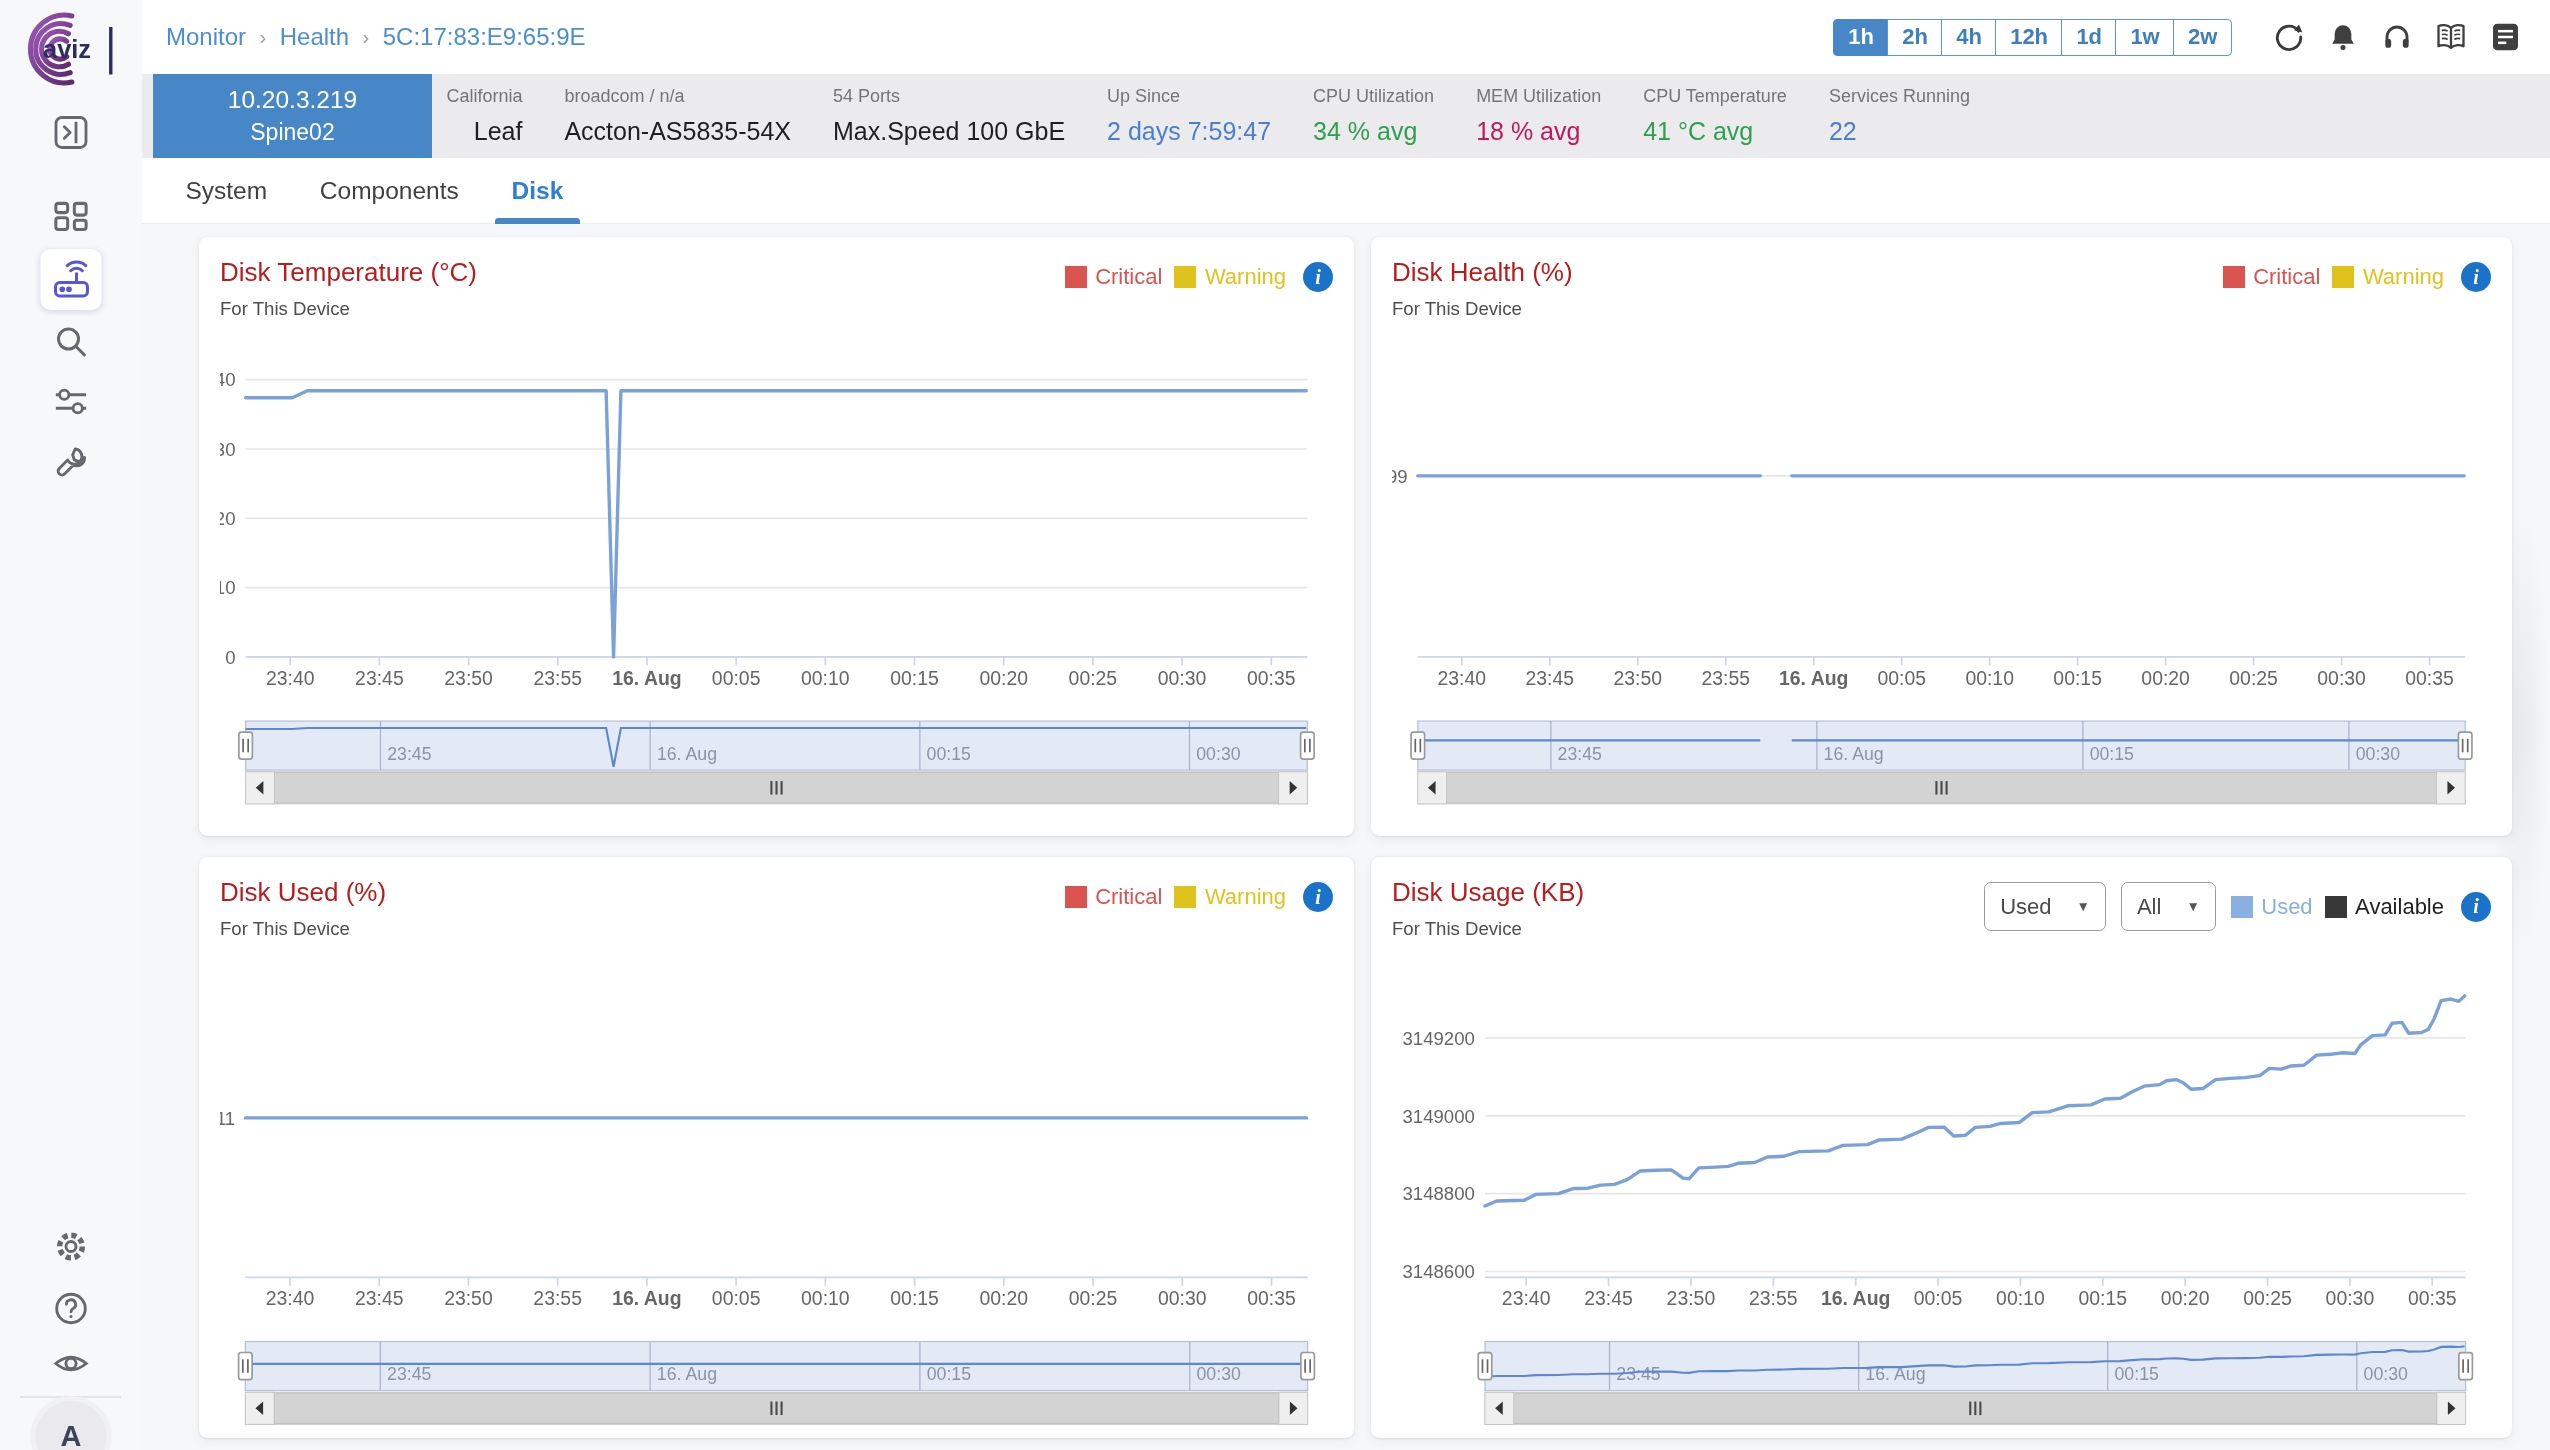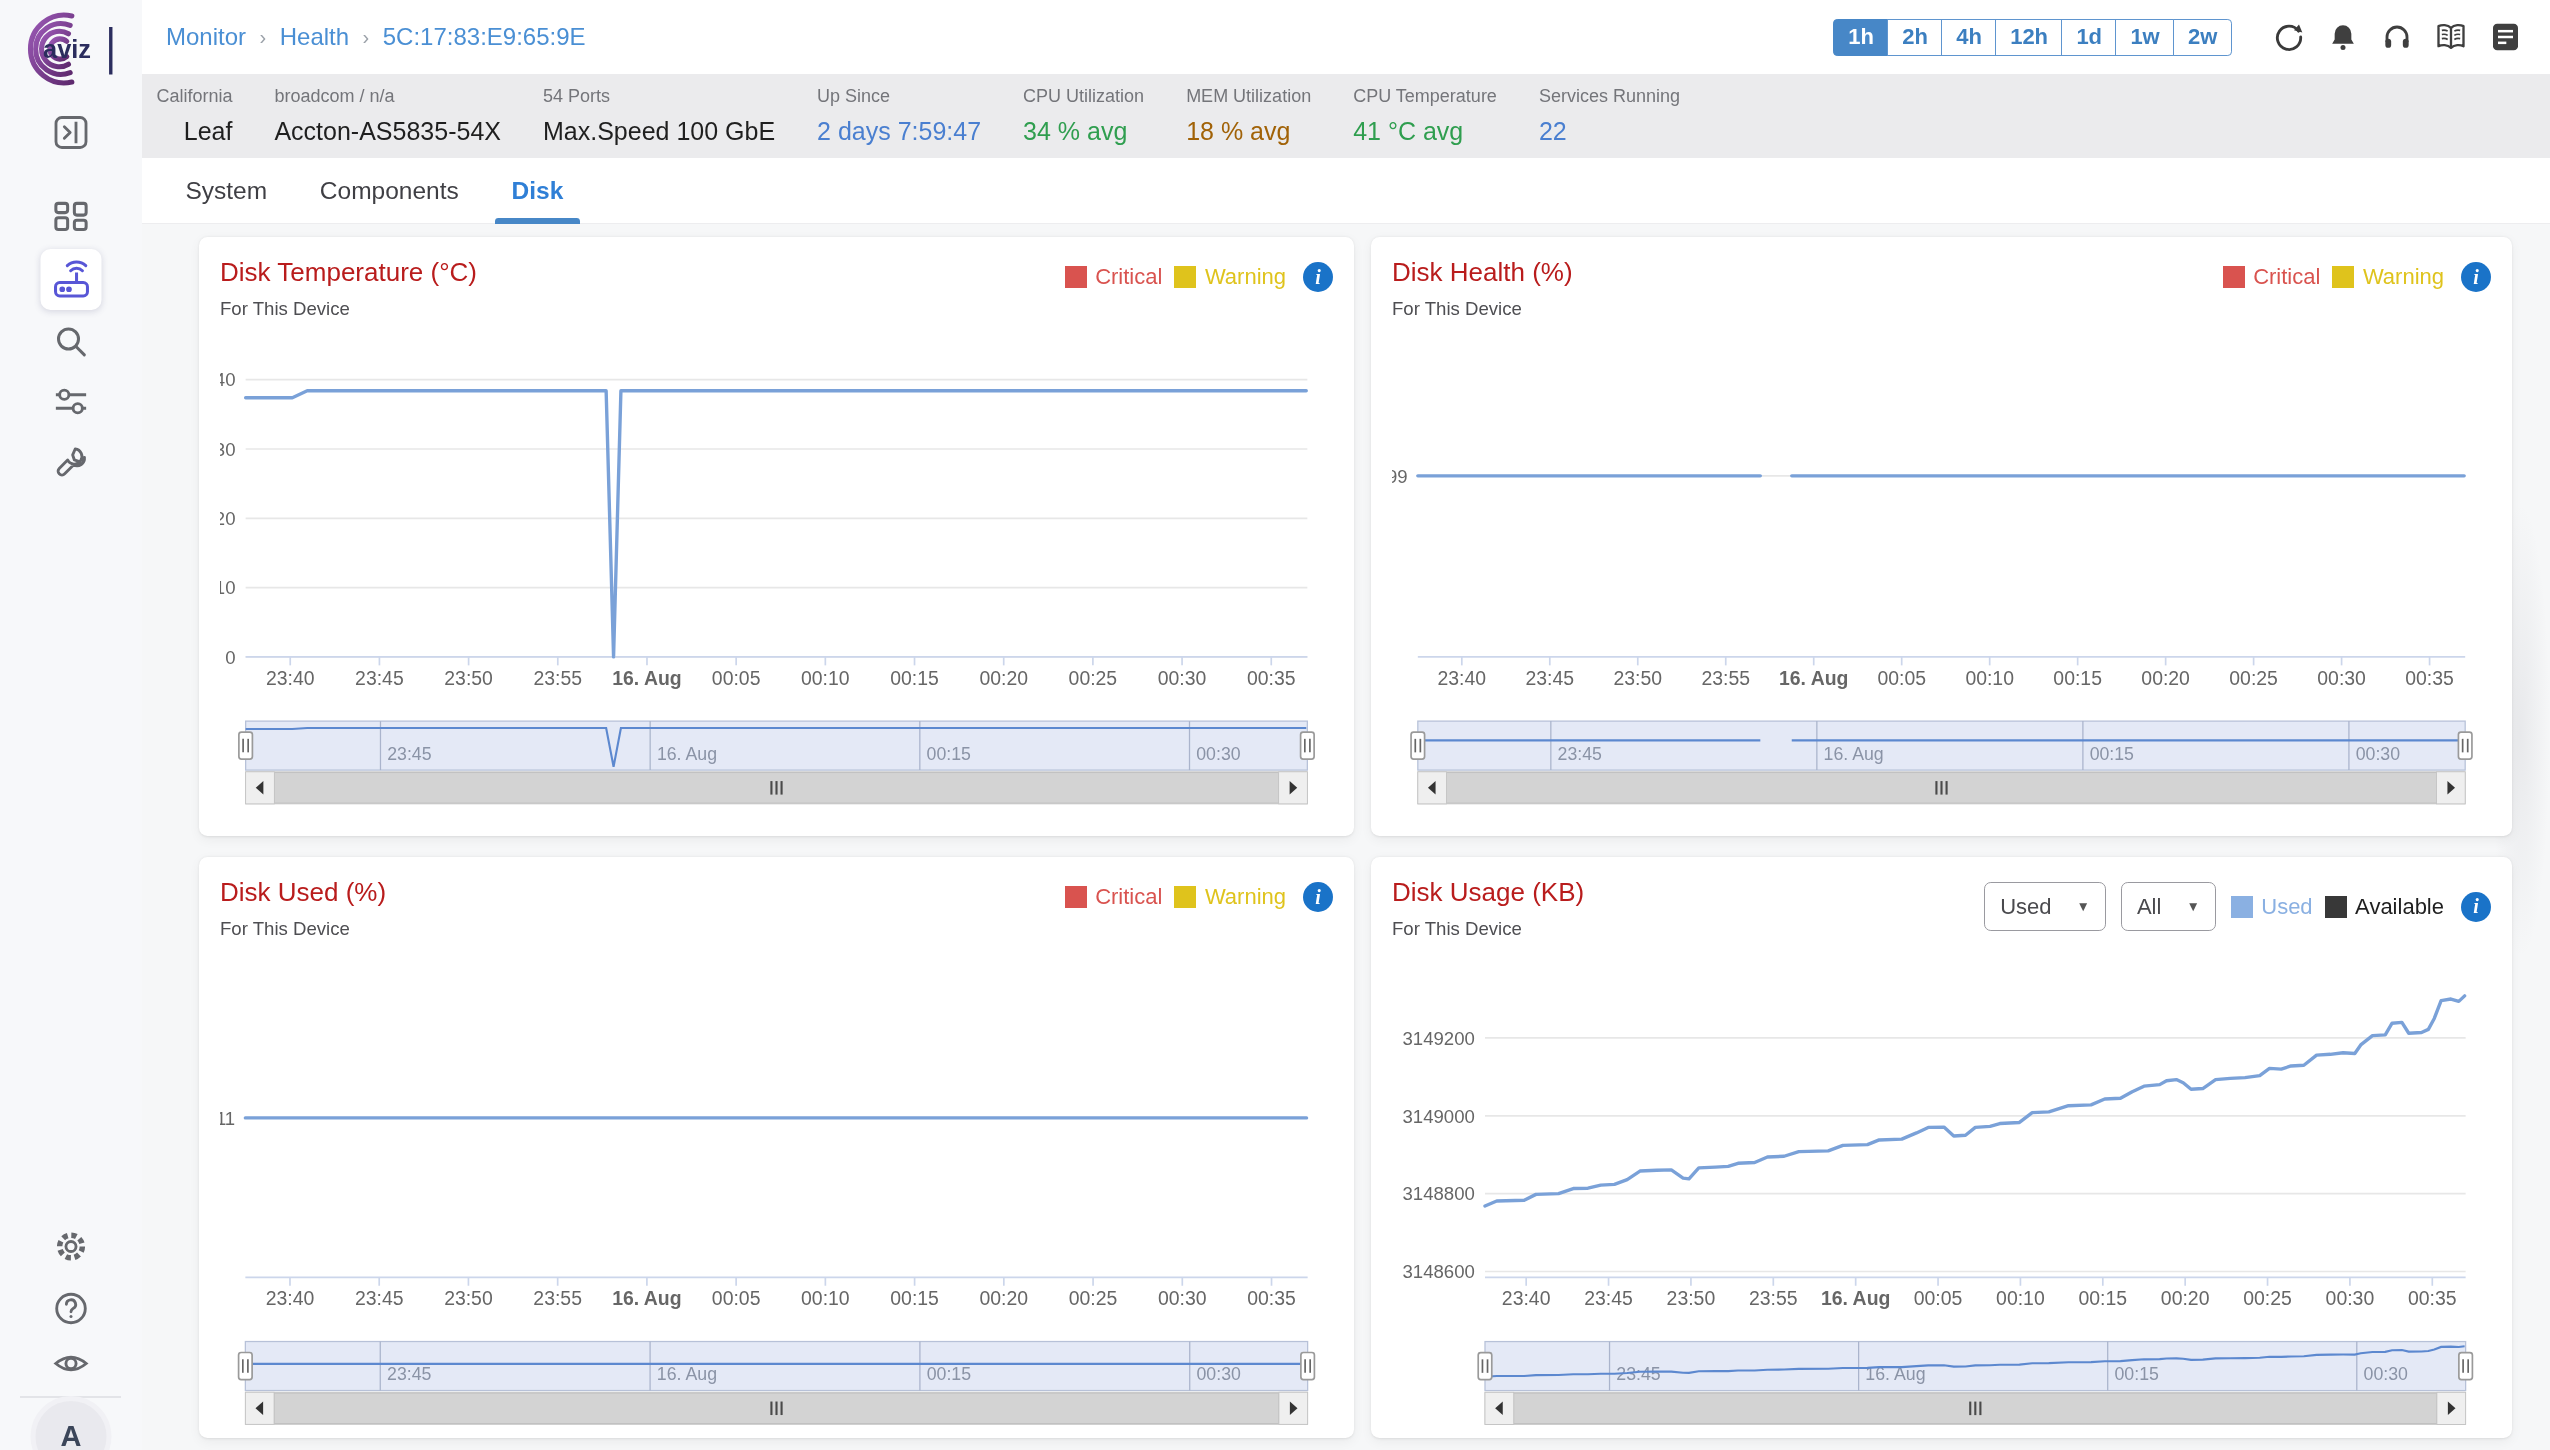--- a/index.html
+++ b/index.html
@@ -224,20 +224,24 @@
           <rect x="2" y="2" width="30" height="32" rx="5" fill="#3f3f3f"></rect>
           <line x1="8" y1="11" x2="26" y2="11" stroke="#fff" stroke-width="3"></line>
           <line x1="8" y1="18" x2="26" y2="18" stroke="#fff" stroke-width="3"></line>
           <line x1="8" y1="25" x2="18" y2="25" stroke="#fff" stroke-width="3"></line>
         </svg>
       </span>
     </div>
   </header>
 
   <div class="device-bar">
+    <div class="device-card">
+      <div class="device-ip">10.20.3.219</div>
+      <div class="device-name">Spine02</div>
+    </div>
     <div class="dv-fields">
       <div class="dv-field">
         <span class="dv-label">California</span>
         <span class="dv-value" style="color: rgb(31, 31, 31); text-align: right;">Leaf</span>
       </div>
       <div class="dv-field">
         <span class="dv-label">broadcom / n/a</span>
         <span class="dv-value" style="color: rgb(31, 31, 31);">Accton-AS5835-54X</span>
       </div>
       <div class="dv-field">
@@ -247,21 +251,21 @@
       <div class="dv-field">
         <span class="dv-label">Up Since</span>
         <span class="dv-value" style="color: rgb(74, 127, 208);">2 days 7:59:47</span>
       </div>
       <div class="dv-field">
         <span class="dv-label">CPU Utilization</span>
         <span class="dv-value" style="color: rgb(47, 158, 79);">34 % avg</span>
       </div>
       <div class="dv-field">
         <span class="dv-label">MEM Utilization</span>
-        <span class="dv-value" style="color: #a16207;">18 % avg</span>
+        <span class="dv-value" style="color: #be185d;">18 % avg</span>
       </div>
       <div class="dv-field">
         <span class="dv-label">CPU Temperature</span>
         <span class="dv-value" style="color: rgb(47, 158, 79);">41 °C avg</span>
       </div>
       <div class="dv-field">
         <span class="dv-label">Services Running</span>
         <span class="dv-value" style="color: rgb(74, 127, 208);">22</span>
       </div>
     </div>

